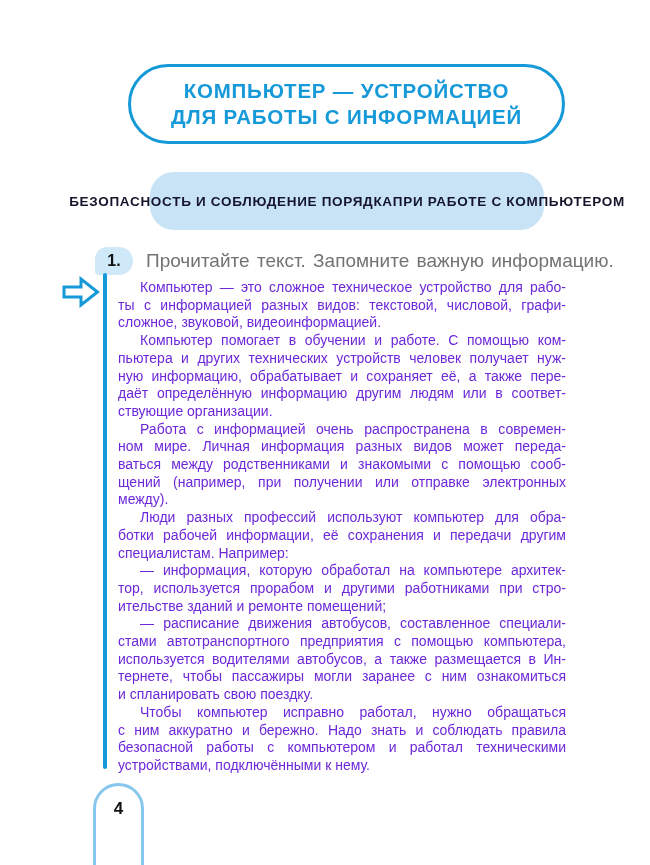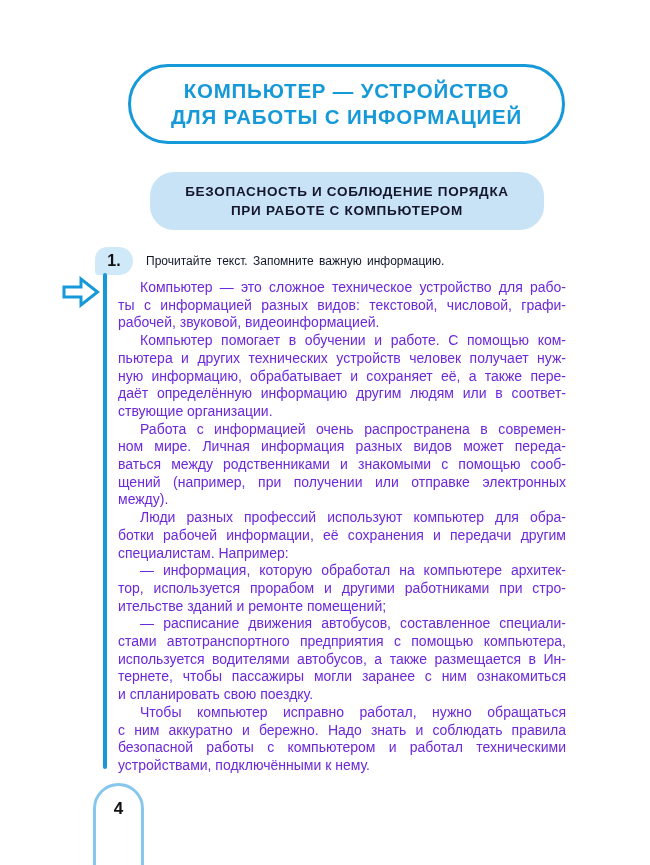--- a/index.html
+++ b/index.html
@@ -34,21 +34,21 @@
     white-space: nowrap;
   }
 
   
   .section-banner {
     position: absolute;
     left: 150px; top: 172px;
     width: 394px; height: 58px;
     background: #c7e3f5;
     border-radius: 24px;
-    display: flex; flex-direction: column;
+    display: flex; 
     align-items: center; justify-content: center;
   }
   .banner-line {
     color: #15152c;
     font-weight: bold;
     font-size: 13.5px;
     line-height: 19px;
     letter-spacing: 0.7px;
     white-space: nowrap;
   }
@@ -62,22 +62,22 @@
   .exercise-badge {
     width: 38px; height: 28px;
     background: #cfe9f8;
     border-radius: 12px 14px 14px 4px;
     display: flex; align-items: center; justify-content: center;
     font-weight: bold;
     font-size: 16px;
     color: #111111;
   }
   .exercise-instruction {
-    font-size: 12px;
-    color: #0f172a;
+    font-size: 19px;
+    color: #737373;
     word-spacing: 2px;
   }
 
   
   .margin-arrow {
     position: absolute;
     left: 62px; top: 276px;
     width: 38px; height: 32px;
   }
 
@@ -152,21 +152,21 @@
       <polygon points="2,11 19,11 19,3 35.5,16 19,29 19,21 2,21" fill="#ffffff" stroke="#1699d8" stroke-width="3" stroke-linejoin="miter"></polygon>
     </svg>
   </div>
 
   <div class="vrule"></div>
 
   <div class="body-text">
       <div class="para">
         <div class="line first">Компьютер — это сложное техническое устройство для рабо-</div>
         <div class="line">ты с информацией разных видов: текстовой, числовой, графи-</div>
-        <div class="line last">рабочей, звуковой, видеоинформацией.</div>
+        <div class="line last">сложное, звуковой, видеоинформацией.</div>
       </div>
       <div class="para">
         <div class="line first">Компьютер помогает в обучении и работе. С помощью ком-</div>
         <div class="line">пьютера и других технических устройств человек получает нуж-</div>
         <div class="line">ную информацию, обрабатывает и сохраняет её, а также пере-</div>
         <div class="line">даёт определённую информацию другим людям или в соответ-</div>
         <div class="line last">ствующие организации.</div>
       </div>
       <div class="para">
         <div class="line first">Работа с информацией очень распространена в современ-</div>

